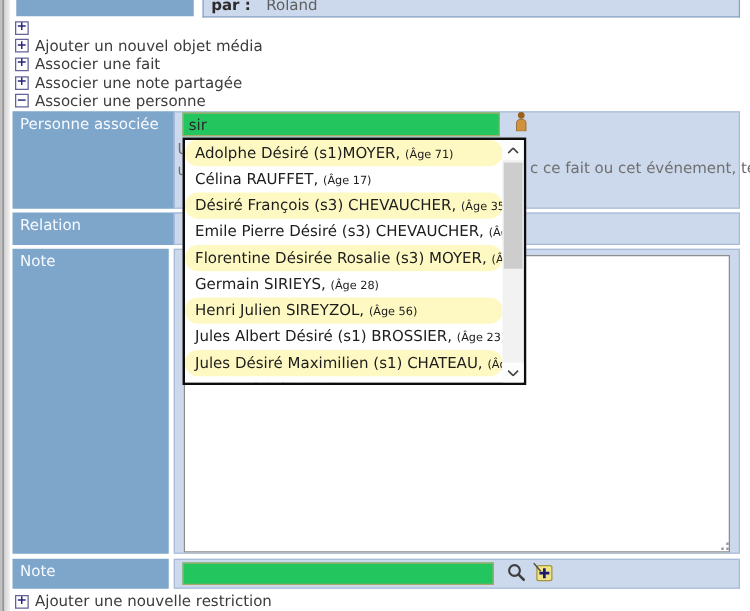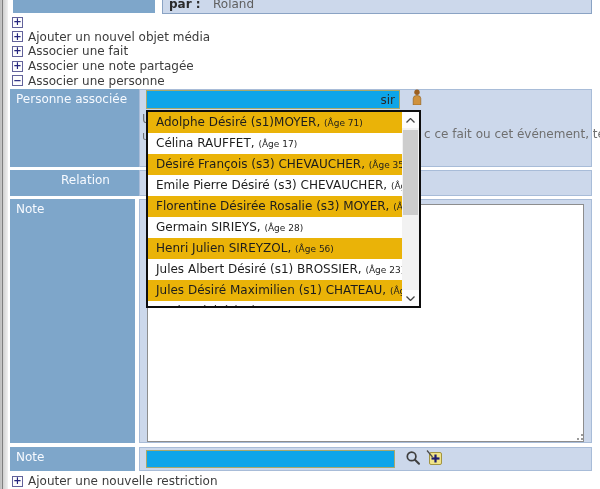--- a/index.html
+++ b/index.html
@@ -30,34 +30,34 @@
   .action-label{color:#3c3c3c;}
   .footer-link{position:absolute;left:12px;top:474px;}
 
   
   .row-label{position:absolute;left:10px;background:#7ea6ca;color:#f7faff;
     padding:3px 0 0 6px;box-sizing:border-box;}
   .row-panel{position:absolute;left:139px;width:453px;background:#ccd8eb;
     border:1px solid #a8bcd8;box-sizing:border-box;}
   .lbl-person{top:89px;width:131px;height:78px;}
   .pan-person{top:89px;height:78px;}
-  .lbl-relation{top:170px;width:145px;height:26px;text-align:center;}
+  .lbl-relation{top:170px;width:145px;height:26px;}
   .pan-relation{top:170px;height:26px;}
   .lbl-note{top:199px;width:125px;height:244px;}
   .pan-note{top:199px;height:244px;}
   .lbl-note2{top:447px;width:125px;height:24px;}
   .pan-note2{top:447px;height:24px;}
 
   .help-frag{position:absolute;color:#6f6f6f;white-space:nowrap;}
   .hf1{left:142px;top:112px;}
   .hf2{left:142px;top:129px;}
   .hf3{left:424px;top:127px;}
 
-  .yellow-input{position:absolute;background:#0ea5e9;border:1px solid #a8a86c;
-    box-sizing:border-box;color:#2a2a2a;padding:1px 4px;font:12px "DejaVu Sans",sans-serif;outline:none;text-align:right;}
+  .yellow-input{position:absolute;background:#22c55e;border:1px solid #a8a86c;
+    box-sizing:border-box;color:#2a2a2a;padding:1px 4px;font:12px "DejaVu Sans",sans-serif;outline:none;}
   .inp-person{left:146px;top:90px;width:254px;height:19px;}
   .inp-note2{left:146px;top:450px;width:249px;height:18px;}
 
   .person-icon{position:absolute;left:411px;top:89px;width:12px;height:16px;cursor:pointer;}
 
   .note-textarea{position:absolute;left:147px;top:204px;width:437px;height:238px;
     background:#fff;border:1px solid #8d8d8d;box-sizing:border-box;resize:none;outline:none;
     font:12px "DejaVu Sans",sans-serif;}
   .grip{position:absolute;left:574px;top:431px;width:10px;height:10px;cursor:nwse-resize;}
   .grip i{position:absolute;width:2px;height:2px;background:#9a9a9a;}
@@ -67,21 +67,21 @@
 
   .search-icon{position:absolute;left:405px;top:450px;width:16px;height:16px;cursor:pointer;}
   .add-icon{position:absolute;left:426px;top:449px;width:17px;height:17px;cursor:pointer;}
 
   
   .dropdown{position:absolute;left:146px;top:110px;width:275px;height:198px;
     background:#fff;border:2px solid #0d0d0d;box-sizing:border-box;z-index:50;overflow:hidden;}
   .dd-list{position:absolute;left:0;top:0;right:17px;bottom:0;overflow:hidden;background:#fff;}
   .dd-item{height:21px;line-height:21px;padding-left:8px;white-space:nowrap;
     color:#1d1d1d;cursor:pointer;overflow:hidden;}
-  .dd-item.alt{background:#eab308;}
+  .dd-item.alt{background:#fef9c3;border-radius:10px;}
   .dd-item .age{font-size:9px;}
   .dd-scroll{position:absolute;right:0;top:0;width:17px;bottom:0;background:#f2f2f2;}
   .dd-btn{position:absolute;left:0;width:17px;height:16px;background:#fdfdfd;
     display:flex;align-items:center;justify-content:center;cursor:pointer;}
   .dd-up{top:0;}
   .dd-down{bottom:0;}
   .dd-thumb{position:absolute;left:1px;top:18px;width:15px;height:85px;background:#cdcdcd;cursor:pointer;}
 </style>
 </head>
 <body>

